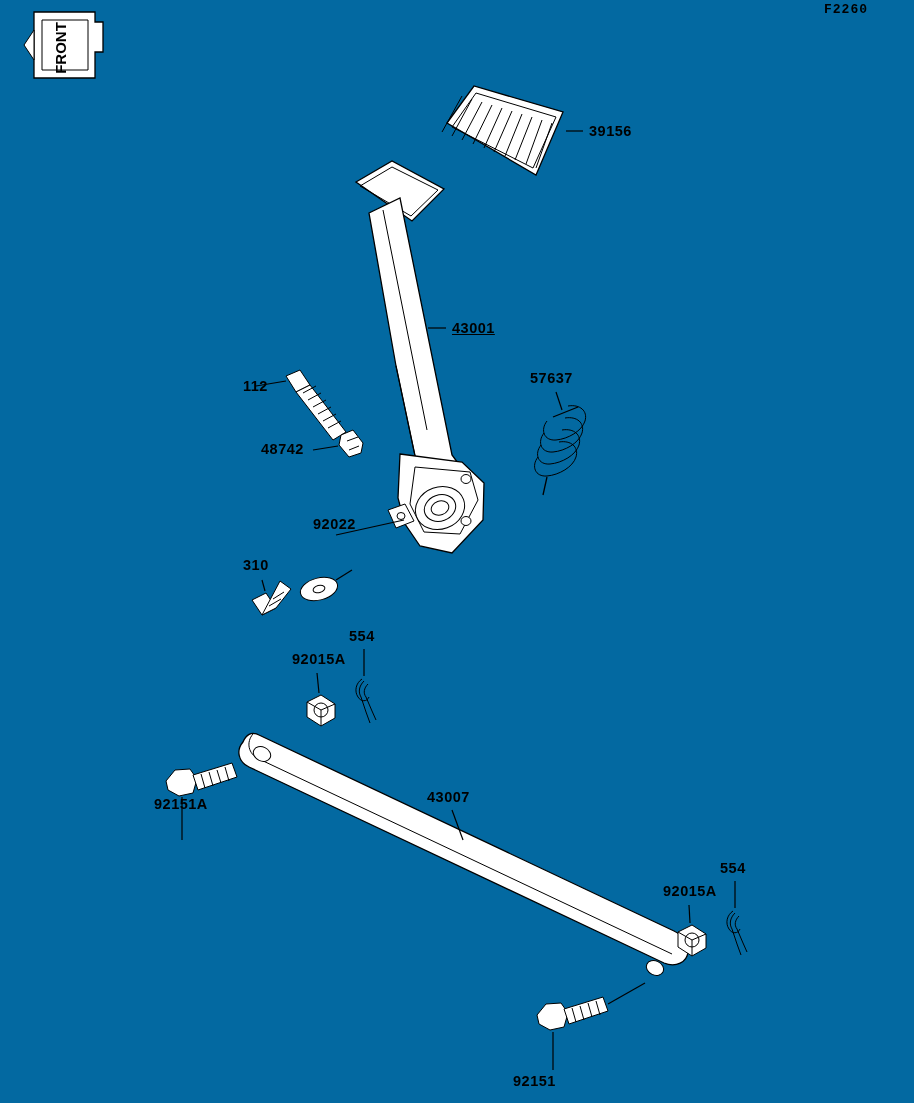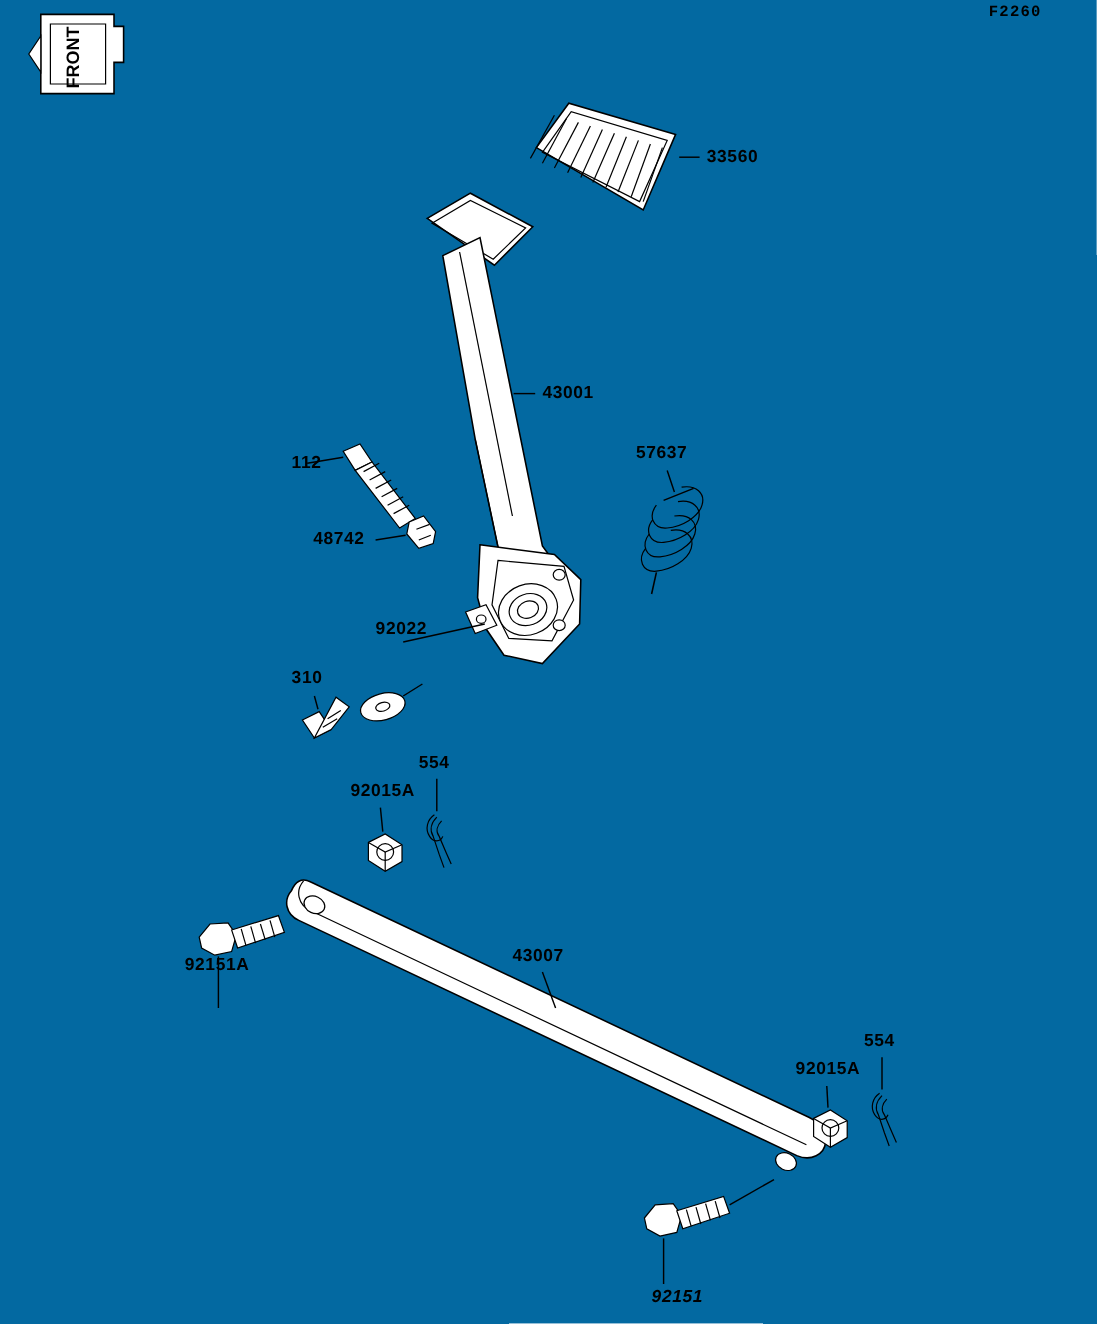--- a/index.html
+++ b/index.html
@@ -203,28 +203,28 @@
       <path class="thin" d="M572 1008 L576 1022"></path>
       <path class="thin" d="M580 1006 L584 1020"></path>
       <path class="thin" d="M588 1003 L592 1017"></path>
       <path class="thin" d="M596 1001 L600 1015"></path>
       <path class="lead" d="M608 1004 L645 983"></path>
     </g>
     <path class="lead" d="M553 1070 L553 1032"></path>
 
   </svg>
 
-  <div class="callout" style="left:589px; top:123px;">33560</div>
-  <div class="callout" style="left:452px; top:328px; transform:translateY(-50%);">43001</div>
+  <div class="callout" style="left:589px; top:123px;">39156</div>
+  <div class="callout" style="left:452px; top:328px; transform:translateY(-50%);text-decoration:underline;">43001</div>
   <div class="callout" style="left:243px; top:386px; transform:translateY(-50%);">112</div>
   <div class="callout" style="left:261px; top:449px; transform:translateY(-50%);">48742</div>
   <div class="callout" style="left:530px; top:378px; transform:translateY(-50%);">57637</div>
   <div class="callout" style="left:313px; top:524px; transform:translateY(-50%);text-align:center;">92022</div>
   <div class="callout" style="left:243px; top:565px; transform:translateY(-50%);">310</div>
   <div class="callout" style="left:349px; top:636px; transform:translateY(-50%);">554</div>
   <div class="callout" style="left:292px; top:659px; transform:translateY(-50%);">92015A</div>
   <div class="callout" style="left:154px; top:804px; transform:translateY(-50%);">92151A</div>
   <div class="callout" style="left:427px; top:797px; transform:translateY(-50%);">43007</div>
   <div class="callout" style="left:720px; top:868px; transform:translateY(-50%);">554</div>
   <div class="callout" style="left:663px; top:891px; transform:translateY(-50%);">92015A</div>
-  <div class="callout" style="left:543px; top:1081px; transform:translateY(-50%);font-style:italic;">92151</div>
+  <div class="callout" style="left:513px; top:1081px; transform:translateY(-50%);">92151</div>
 
 </div>
 
 </body></html>

